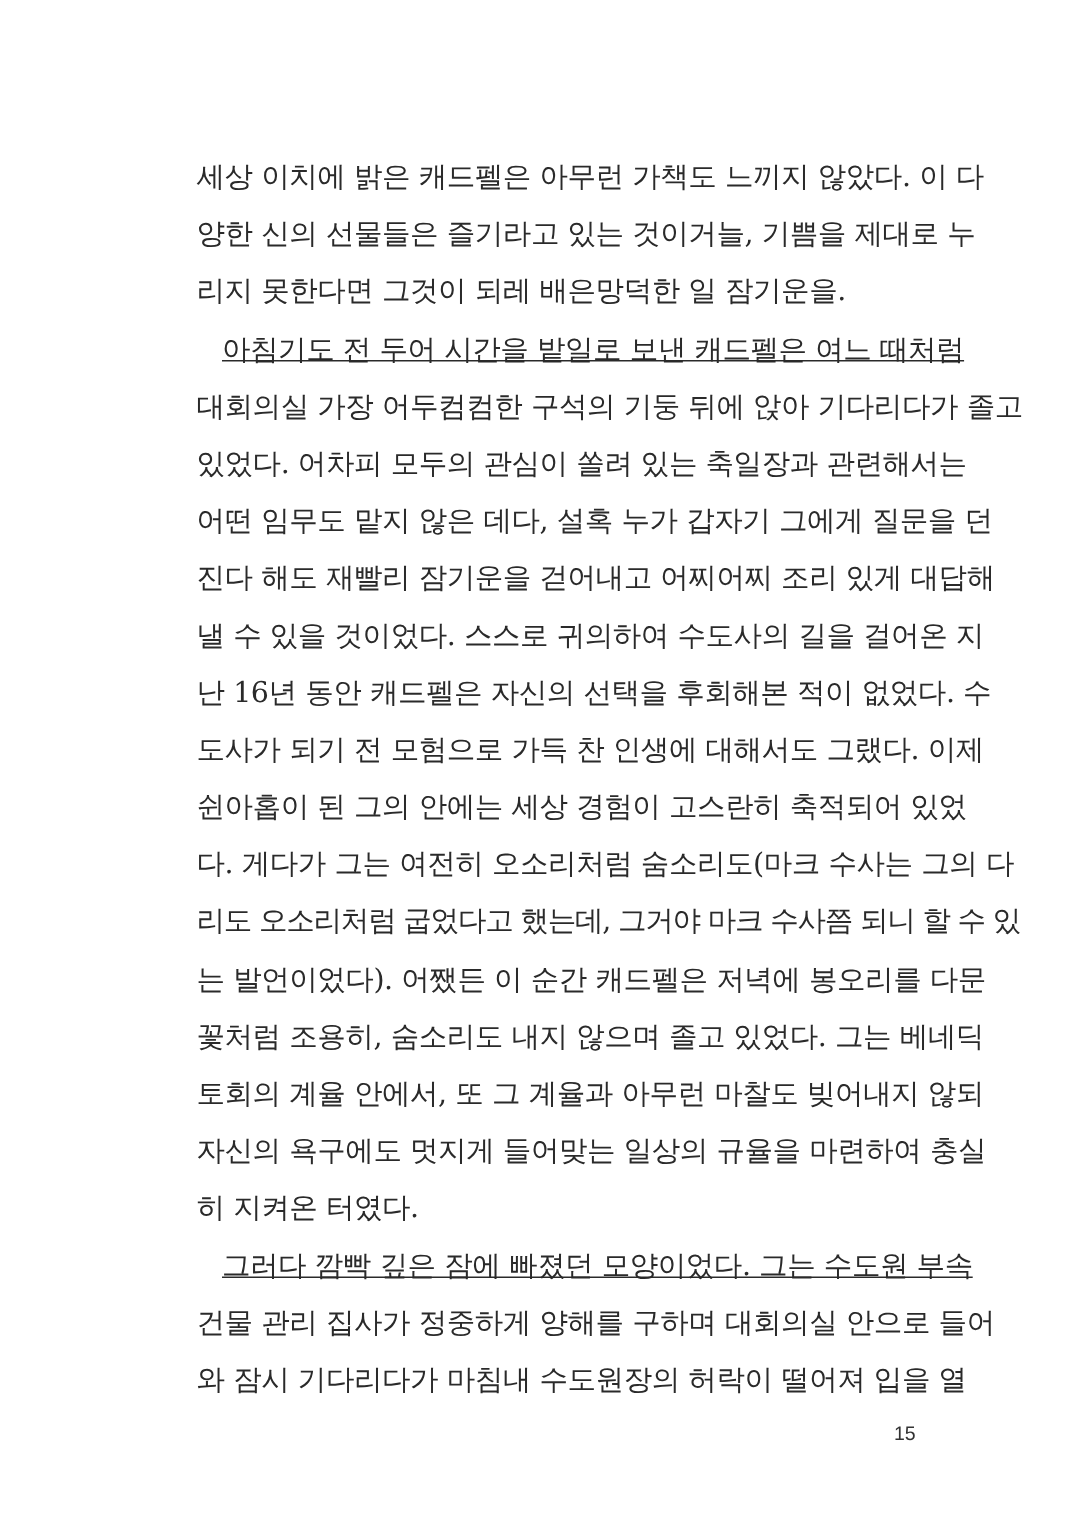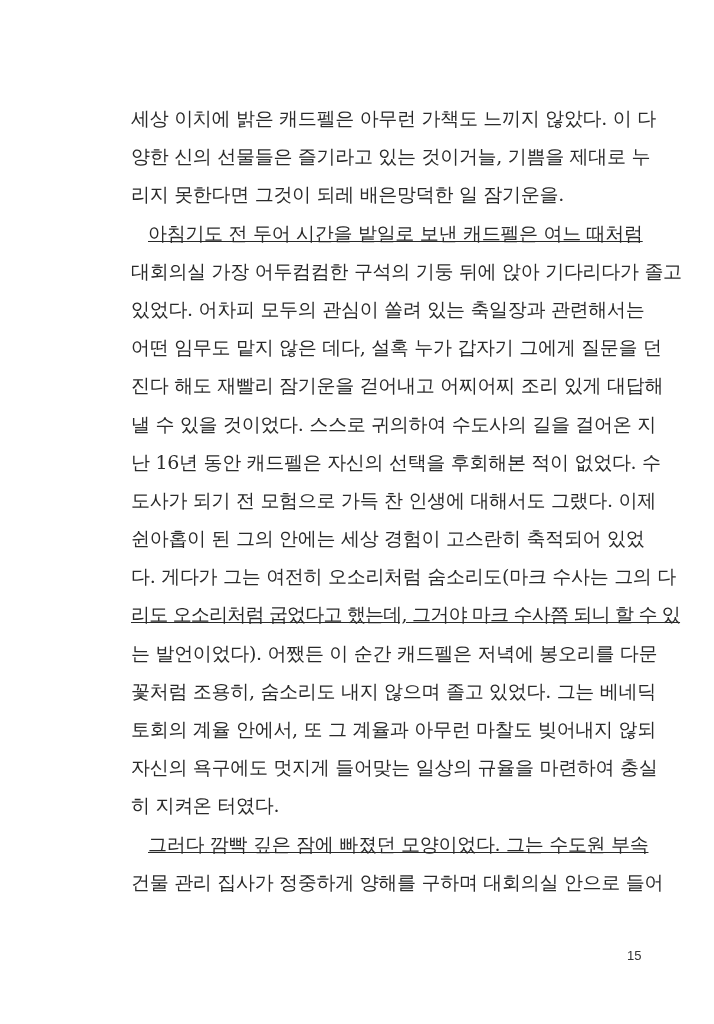--- a/index.html
+++ b/index.html
@@ -39,21 +39,21 @@
     }
     .line.last {
       text-align-last: left;
     }
     .line.indent {
       padding-left: 17px;
       text-decoration: underline;
     }
     .page-number {
       position: absolute;
-      left: 627px;
+      left: 596px;
       top: 948px;
       font-family: "Liberation Sans", sans-serif;
       font-size: 13px;
       color: #333333;
     }
   </style>
 </head>
 <body>
 
 <div class="page">
@@ -64,24 +64,25 @@
     <div class="line indent">아침기도 전 두어 시간을 밭일로 보낸 캐드펠은 여느 때처럼</div>
     <div class="line">대회의실 가장 어두컴컴한 구석의 기둥 뒤에 앉아 기다리다가 졸고</div>
     <div class="line">있었다. 어차피 모두의 관심이 쏠려 있는 축일장과 관련해서는</div>
     <div class="line">어떤 임무도 맡지 않은 데다, 설혹 누가 갑자기 그에게 질문을 던</div>
     <div class="line">진다 해도 재빨리 잠기운을 걷어내고 어찌어찌 조리 있게 대답해</div>
     <div class="line">낼 수 있을 것이었다. 스스로 귀의하여 수도사의 길을 걸어온 지</div>
     <div class="line">난 16년 동안 캐드펠은 자신의 선택을 후회해본 적이 없었다. 수</div>
     <div class="line">도사가 되기 전 모험으로 가득 찬 인생에 대해서도 그랬다. 이제</div>
     <div class="line">쉰아홉이 된 그의 안에는 세상 경험이 고스란히 축적되어 있었</div>
     <div class="line">다. 게다가 그는 여전히 오소리처럼 숨소리도(마크 수사는 그의 다</div>
-    <div class="line" style="letter-spacing:-0.8px;text-decoration:underline;">리도 오소리처럼 굽었다고 했는데, 그거야 마크 수사쯤 되니 할 수 있</div>
+    <div class="line" style="letter-spacing:-0.8px;">리도 오소리처럼 굽었다고 했는데, 그거야 마크 수사쯤 되니 할 수 있</div>
     <div class="line">는 발언이었다). 어쨌든 이 순간 캐드펠은 저녁에 봉오리를 다문</div>
     <div class="line">꽃처럼 조용히, 숨소리도 내지 않으며 졸고 있었다. 그는 베네딕</div>
     <div class="line">토회의 계율 안에서, 또 그 계율과 아무런 마찰도 빚어내지 않되</div>
     <div class="line">자신의 욕구에도 멋지게 들어맞는 일상의 규율을 마련하여 충실</div>
     <div class="line last">히 지켜온 터였다.</div>
     <div class="line indent">그러다 깜빡 깊은 잠에 빠졌던 모양이었다. 그는 수도원 부속</div>
     <div class="line">건물 관리 집사가 정중하게 양해를 구하며 대회의실 안으로 들어</div>
+    <div class="line">와 잠시 기다리다가 마침내 수도원장의 허락이 떨어져 입을 열</div>
   </div>
 
   <div class="page-number">15</div>
 </div>
 
 </body></html>

